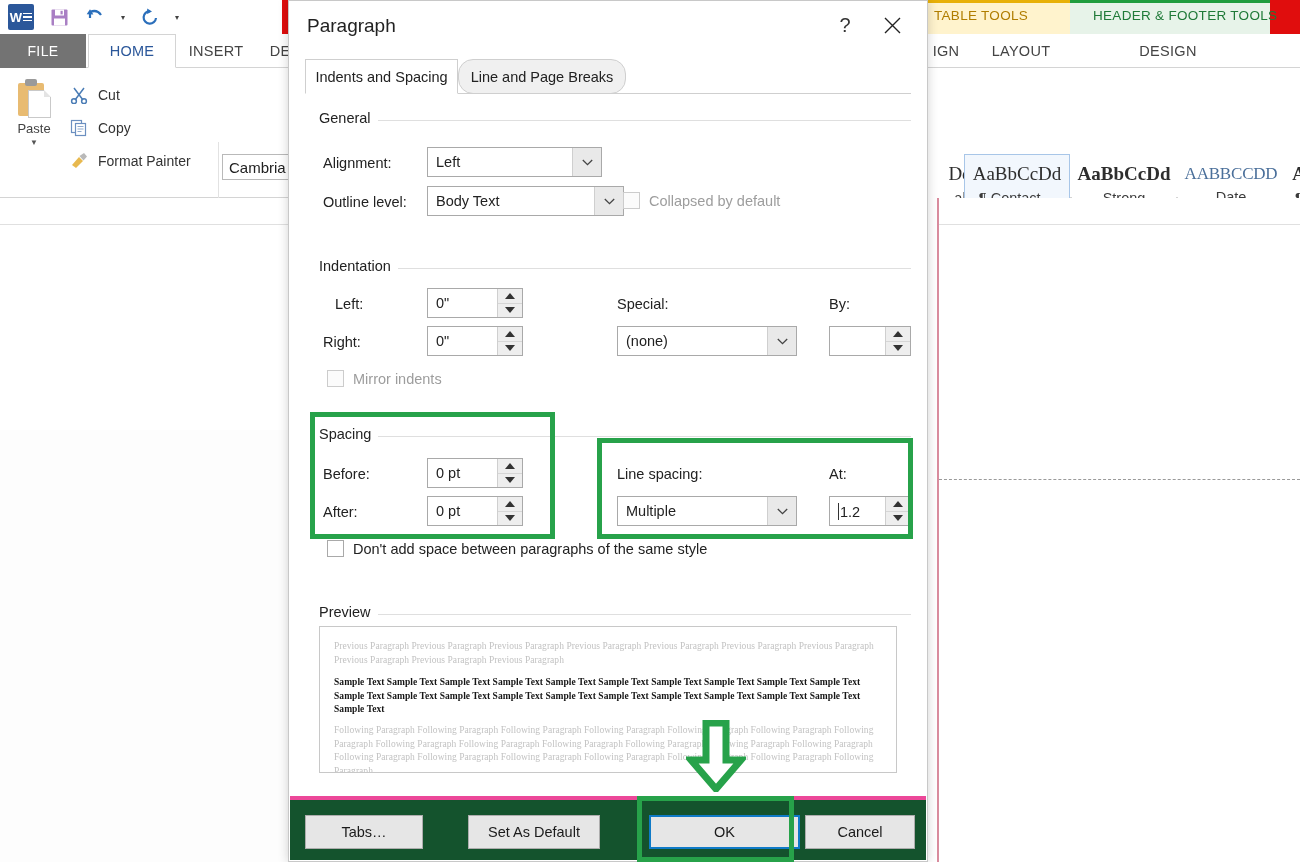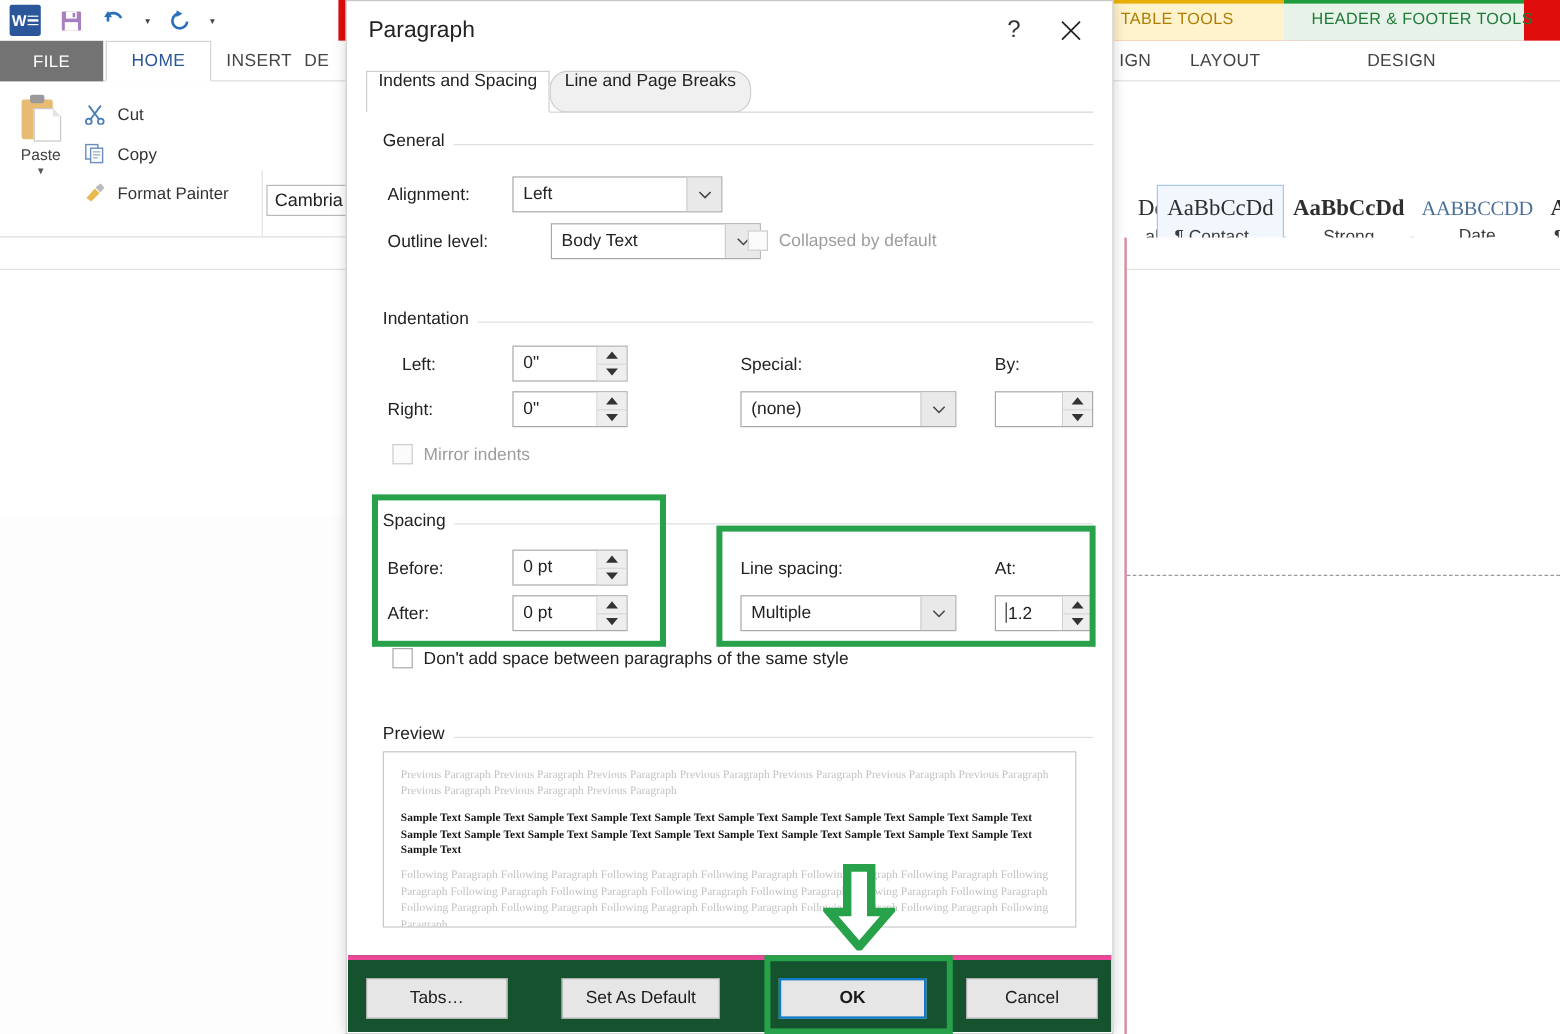--- a/index.html
+++ b/index.html
@@ -89,21 +89,21 @@
     background:#ffffff;border:1px solid #c8c8c8;box-sizing:border-box;
     box-shadow:0 0 10px rgba(0,0,0,.18);
   }
   .dlg-title{position:absolute;left:18px;top:14px;font-size:19px;color:#222;}
   .dlg-help{position:absolute;right:68px;top:10px;font-size:20px;color:#333;width:28px;height:28px;
             display:flex;align-items:center;justify-content:center;cursor:default;}
   .dlg-close{position:absolute;right:18px;top:10px;width:34px;height:28px;display:flex;align-items:center;justify-content:center;cursor:default;}
   .dlg-close svg{display:block;}
 
   .tabs{position:absolute;left:16px;top:58px;width:606px;height:35px;}
-  .dtab{position:absolute;top:0;height:35px;box-sizing:border-box;display:flex;align-items:flex-start;justify-content:center;
+  .dtab{position:absolute;top:0;height:35px;box-sizing:border-box;display:flex;align-items:center;justify-content:center;
         font-size:14.5px;color:#222;background:#f0f0f0;border:1px solid #cfcfcf;}
   .dtab.active{background:#fff;border-bottom:1px solid #fff;z-index:2;}
   .tabline{position:absolute;left:16px;top:92px;width:606px;height:1px;background:#cfcfcf;}
 
   .panel{position:absolute;left:16px;top:93px;width:606px;height:703px;background:#fff;box-sizing:border-box;}
 
   .grp{position:absolute;left:0;width:606px;}
   .grp > .glabel{position:absolute;left:14px;top:0;font-size:14.5px;color:#222;background:#fff;padding-right:7px;z-index:2;}
   .grp > .gline{position:absolute;left:14px;top:10px;width:592px;height:1px;background:#dfdfdf;}
 
@@ -196,21 +196,21 @@
       <span class="qat-caret">▾</span>
     </div>
   </div>
 
   <div class="tabrow">
     <div class="ctx-yellowband"></div>
     <div class="ctx-greenband"></div>
     <div class="tab-file">FILE</div>
     <div class="tab active" style="left:88px;width:88px;">HOME</div>
     <div class="tab" style="left:178px;width:76px;">INSERT</div>
-    <div class="tab" style="left:242px;width:44px;">DE</div>
+    <div class="tab" style="left:258px;width:44px;">DE</div>
     <div class="tab" style="left:920px;width:52px;">IGN</div>
     <div class="tab" style="left:978px;width:86px;">LAYOUT</div>
     <div class="tab" style="left:1090px;width:156px;text-align:right;">DESIGN</div>
   </div>
 
   <div class="ribbon">
 
     <div class="paste-btn">
       <div class="clip-ico">
         <div class="clip-body"></div>
@@ -333,21 +333,21 @@
         <span class="cbtn">
           <svg class="chev" viewBox="0 0 11 7">
               <path d="M0.8 1 L5.5 5.7 L10.2 1" stroke="#444" stroke-width="1.3" fill="none"></path>
             </svg>
         </span>
       </div>
 
       <div class="fld-label" style="left:18px;top:84px;">
         <span>Outline level:</span>
       </div>
-      <div class="combo" style="left:122px;top:76px;width:175px;margin-left:32px;">
+      <div class="combo" style="left:122px;top:76px;width:197px;">
         <span class="cval">Body Text</span>
         <span class="cbtn">
           <svg class="chev" viewBox="0 0 11 7">
               <path d="M0.8 1 L5.5 5.7 L10.2 1" stroke="#444" stroke-width="1.3" fill="none"></path>
             </svg>
         </span>
       </div>
 
       <div class="chk" style="left:318px;top:82px;">
         <span class="box dis"></span>
@@ -501,21 +501,21 @@
     </div>
   </div>
 
   <div class="dlg-footer">
     <div class="btn" style="left:15px;top:15px;width:118px;">
       <span>Tabs…</span>
     </div>
     <div class="btn" style="left:178px;top:15px;width:132px;">
       <span>Set As Default</span>
     </div>
-    <div class="btn primary" style="left:359px;top:15px;width:123px;font-weight:bold;">
+    <div class="btn primary" style="left:359px;top:15px;width:151px;">
       <span>OK</span>
     </div>
     <div class="btn" style="left:515px;top:15px;width:110px;">
       <span>Cancel</span>
     </div>
   </div>
 </div>
 
 <div class="hl" id="hl-spacing"></div>
 <div class="hl" id="hl-linespacing"></div>

